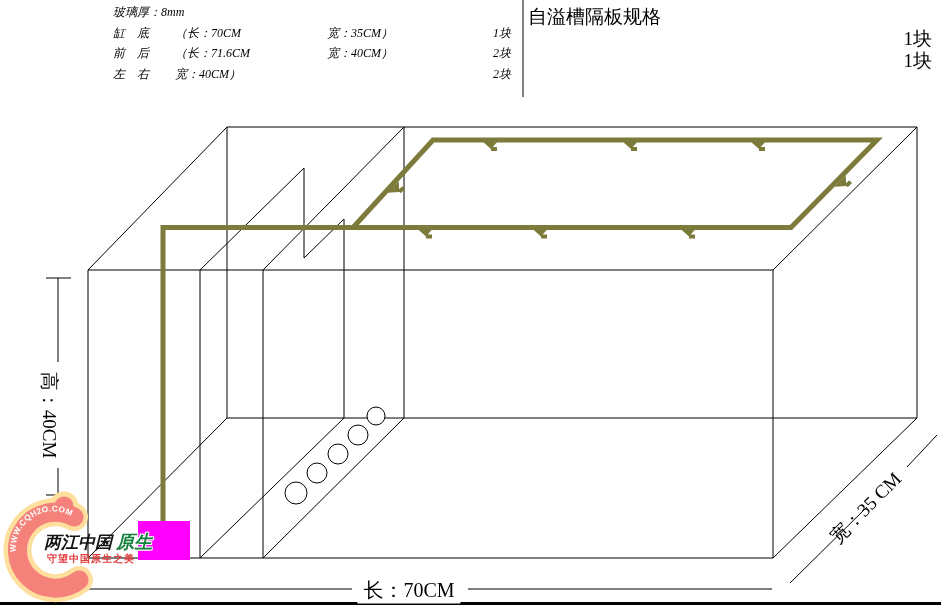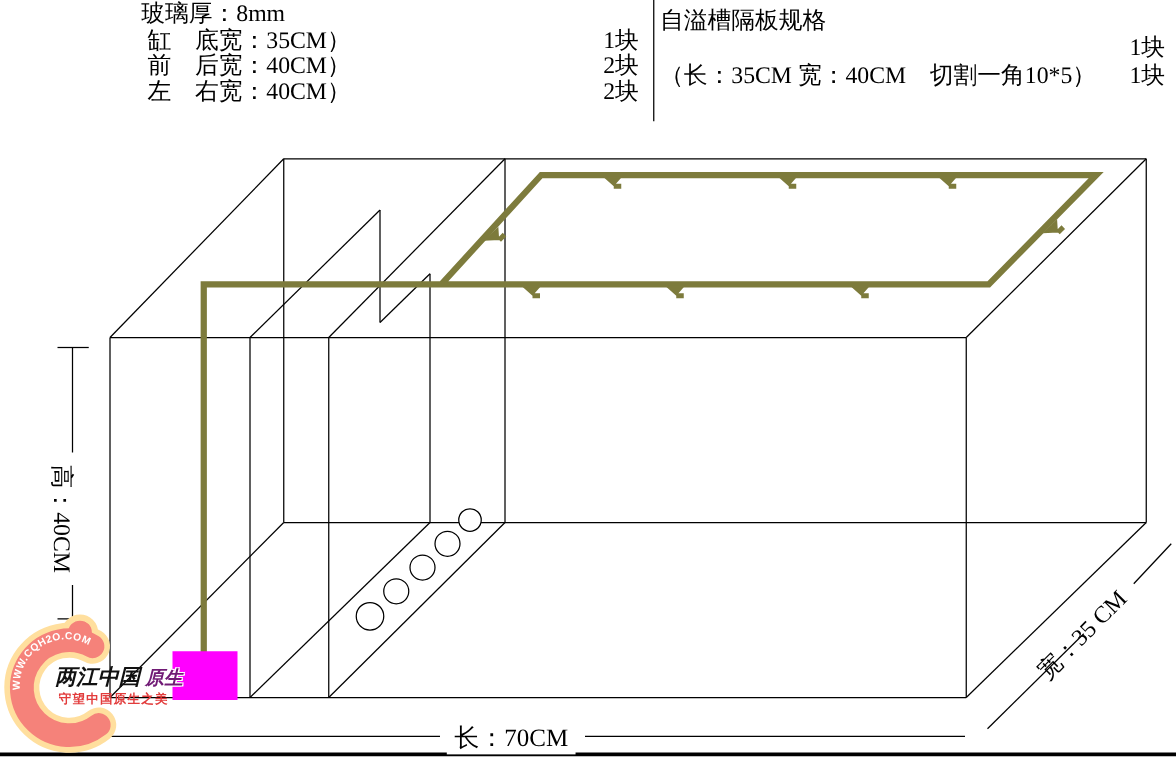--- a/index.html
+++ b/index.html
@@ -3,39 +3,39 @@
 <meta charset="utf-8">
 <style>
   html,body{margin:0;padding:0;background:#fff;}
   body{width:941px;height:609px;overflow:hidden;
        font-family:"Liberation Serif","DejaVu Serif",serif;}
   #stage{position:relative;width:941px;height:609px;background:#fff;}
   #diagram{position:absolute;left:0;top:0;z-index:1;}
   .txt{position:absolute;color:#000;white-space:nowrap;}
 
   
-  #spec-left{left:113px;top:2px;width:400px;font-size:19px;line-height:20.5px;z-index:2;}
-  .spec-row{display:flex;text-align:right;}
+  #spec-left{left:113px;top:2px;width:400px;font-size:12px;line-height:20.5px;z-index:2;font-style:italic;}
+  .spec-row{display:flex;}
   .sp-part{width:62px;}
   .sp-len{width:152px;}
   .sp-qty{margin-left:auto;padding-right:2px;}
 
   
   #spec-right{left:528px;top:6px;width:406px;font-size:19px;line-height:22px;z-index:2;}
 
   
   #dim-height{left:49px;top:415px;font-size:19px;transform:translate(-50%,-50%) rotate(90deg);z-index:2;}
   #dim-length{left:409px;top:590px;font-size:20px;transform:translate(-50%,-50%);background:#fff;padding:0 6px;z-index:2;text-align:center;}
   #dim-width{left:866px;top:508px;font-size:19px;transform:translate(-50%,-50%) rotate(-45deg);z-index:2;}
 
   
   #watermark{position:absolute;left:0px;top:486px;width:220px;height:122px;z-index:5;pointer-events:none;}
   #wm-logo{position:absolute;left:0;top:2px;}
   #wm-brand{position:absolute;left:44px;top:44px;font-size:17px;font-weight:bold;font-style:italic;color:#111;}
-  #wm-brand .accent{font-size:15px;color:#701a75;
+  #wm-brand .accent{font-size:18px;color:#15803d;
       text-shadow:1px 1px 0 #fff,-1px -1px 0 #fff,1px -1px 0 #fff,-1px 1px 0 #fff;}
   #wm-slogan{position:absolute;left:47px;top:66px;font-size:10px;font-weight:bold;color:#e23c3c;letter-spacing:1px;text-align:right;}
 </style>
 </head>
 <body>
 
 <div id="stage">
 
   <svg id="diagram" width="941" height="609" viewBox="0 0 941 609">
 
@@ -125,42 +125,43 @@
     </g>
 
     <line x1="523" y1="0" x2="523" y2="97" stroke="#000" stroke-width="1"></line>
     <rect x="0" y="602" width="941" height="3" fill="#000"></rect>
   </svg>
 
   <div id="spec-left" class="txt">
     <div>玻璃厚：8mm</div>
     <div class="spec-row">
       <span class="sp-part">缸　底</span>
+      <span class="sp-len">（长：70CM</span>
       <span class="sp-wid">宽：35CM）</span>
       <span class="sp-qty">1块</span>
     </div>
     <div class="spec-row">
       <span class="sp-part">前　后</span>
+      <span class="sp-len">（长：71.6CM</span>
       <span class="sp-wid">宽：40CM）</span>
       <span class="sp-qty">2块</span>
     </div>
     <div class="spec-row">
       <span class="sp-part">左　右</span>
       <span class="sp-wid">宽：40CM）</span>
       <span class="sp-qty">2块</span>
     </div>
   </div>
 
   <div id="spec-right" class="txt">
     <div>自溢槽隔板规格</div>
     <div class="spec-row">
       <span class="sp-qty">1块</span>
     </div>
     <div class="spec-row">
-      <span>（长：35CM 宽：40CM　切割一角10*5）</span>
       <span class="sp-qty">1块</span>
     </div>
   </div>
 
   <div id="dim-height" class="txt">高：40CM</div>
   <div id="dim-length" class="txt">长：70CM</div>
   <div id="dim-width" class="txt">宽：35 CM</div>
 
   <div id="watermark">
     <svg id="wm-logo" width="120" height="120" viewBox="0 0 120 120">

